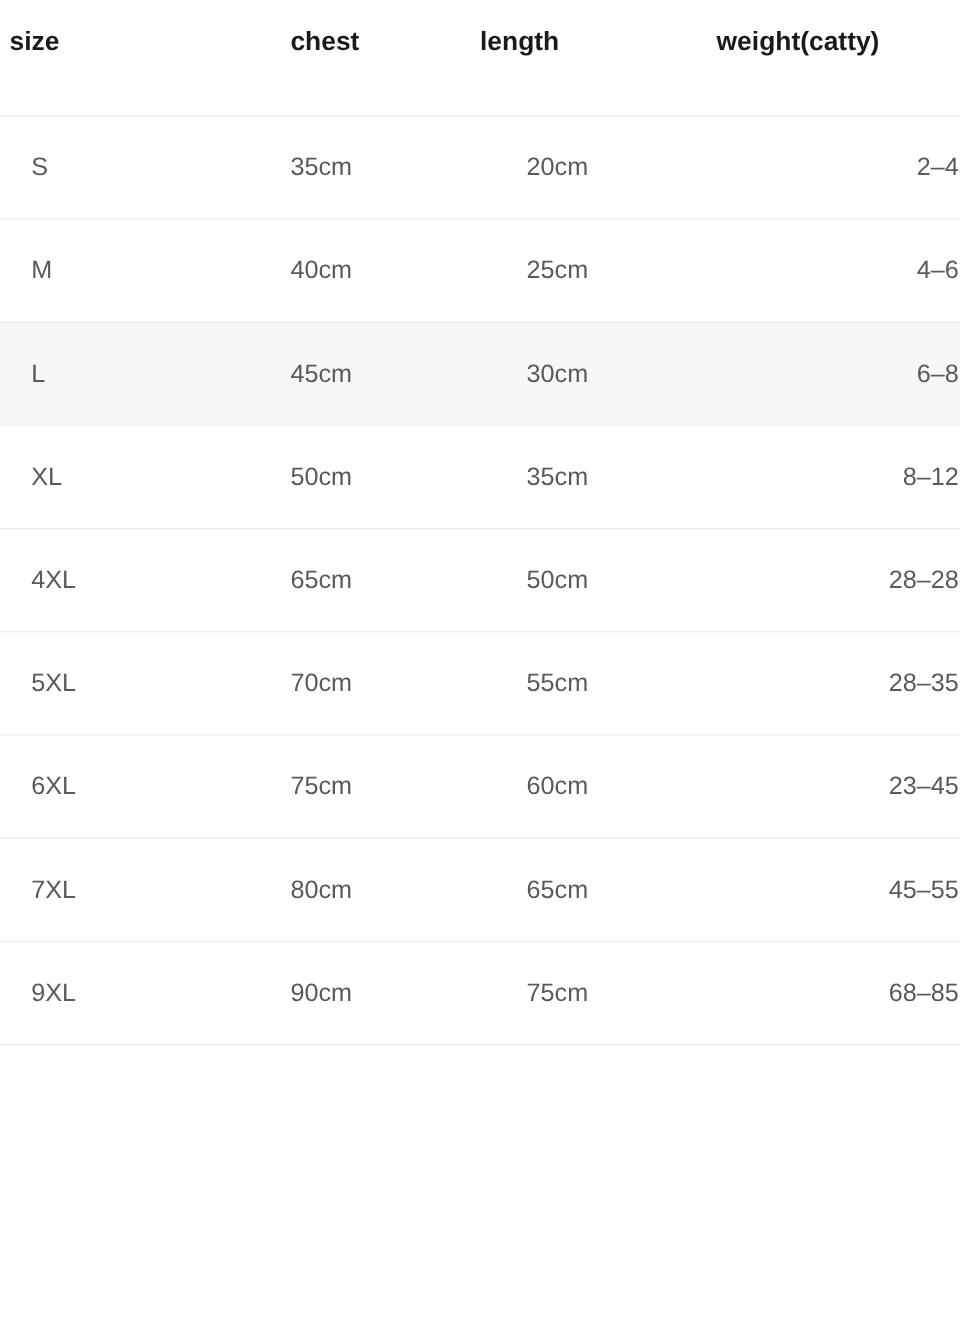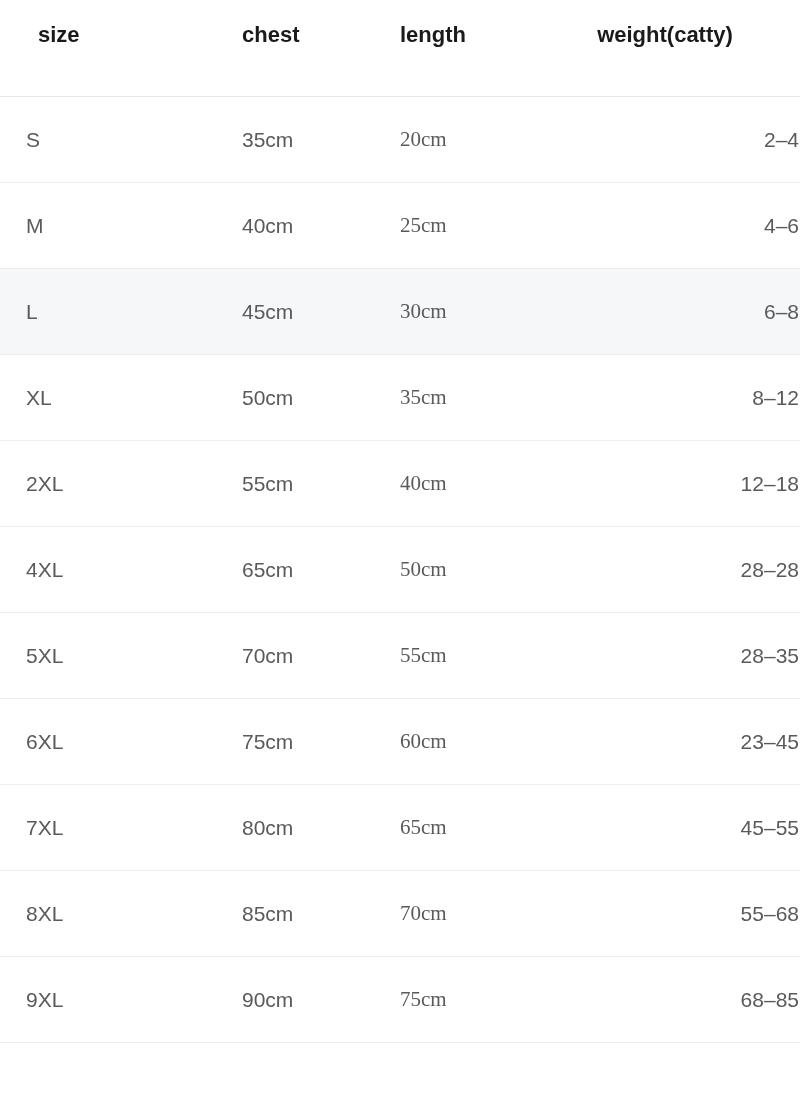--- a/index.html
+++ b/index.html
@@ -30,21 +30,21 @@
     font-size: 22px;
     font-weight: bold;
     color: #1a1a1a;
     text-align: left;
     padding: 0 0 26px 0;
     height: 70px;
     vertical-align: middle;
     border-bottom: 1px solid #e8e8e8;
   }
 
-  .size-table thead th.h0 { padding-left: 38px; }
+  .size-table thead th.h0 { padding-left: 8px; }
   .size-table thead th.h1 { padding-left: 22px; }
   .size-table thead th.h2 { padding-left: 0px; margin-left: 42px; }
   .size-table thead th.h3 { padding-left: 0px; text-align: center; }
 
   .size-table tbody td {
     font-size: 21px;
     color: #5a5a5a;
     height: 83px;
     vertical-align: middle;
     border-bottom: 1px solid #ededed;
@@ -53,23 +53,22 @@
 
   .size-table tbody td.d0 {
     padding-left: 26px;
     text-align: left;
   }
   .size-table tbody td.d1 {
     padding-left: 22px;
     text-align: left;
   }
   .size-table tbody td.d2 {
-    text-align: left;
+    text-align: center;
     padding-left: 0;
-    font-family: Liberation Serif, serif;
   }
   .size-table tbody td.d3 {
     text-align: right;
     padding-left: 0;
   }
 
   .size-table tbody tr.highlight td {
     background: #f5f7f9;
   }
 
@@ -114,26 +113,20 @@
       <td class="d2">30cm</td>
       <td class="d3">6–8</td>
     </tr>
     <tr>
       <td class="d0">XL</td>
       <td class="d1">50cm</td>
       <td class="d2">35cm</td>
       <td class="d3">8–12</td>
     </tr>
     <tr>
-      <td class="d0">2XL</td>
-      <td class="d1">55cm</td>
-      <td class="d2">40cm</td>
-      <td class="d3">12–18</td>
-    </tr>
-    <tr>
       <td class="d0">4XL</td>
       <td class="d1">65cm</td>
       <td class="d2">50cm</td>
       <td class="d3">28–28</td>
     </tr>
     <tr>
       <td class="d0">5XL</td>
       <td class="d1">70cm</td>
       <td class="d2">55cm</td>
       <td class="d3">28–35</td>
@@ -144,25 +137,19 @@
       <td class="d2">60cm</td>
       <td class="d3">23–45</td>
     </tr>
     <tr>
       <td class="d0">7XL</td>
       <td class="d1">80cm</td>
       <td class="d2">65cm</td>
       <td class="d3">45–55</td>
     </tr>
     <tr>
-      <td class="d0">8XL</td>
-      <td class="d1">85cm</td>
-      <td class="d2">70cm</td>
-      <td class="d3">55–68</td>
-    </tr>
-    <tr>
       <td class="d0">9XL</td>
       <td class="d1">90cm</td>
       <td class="d2">75cm</td>
       <td class="d3">68–85</td>
     </tr>
   </tbody>
 </table>
 
 </body></html>

